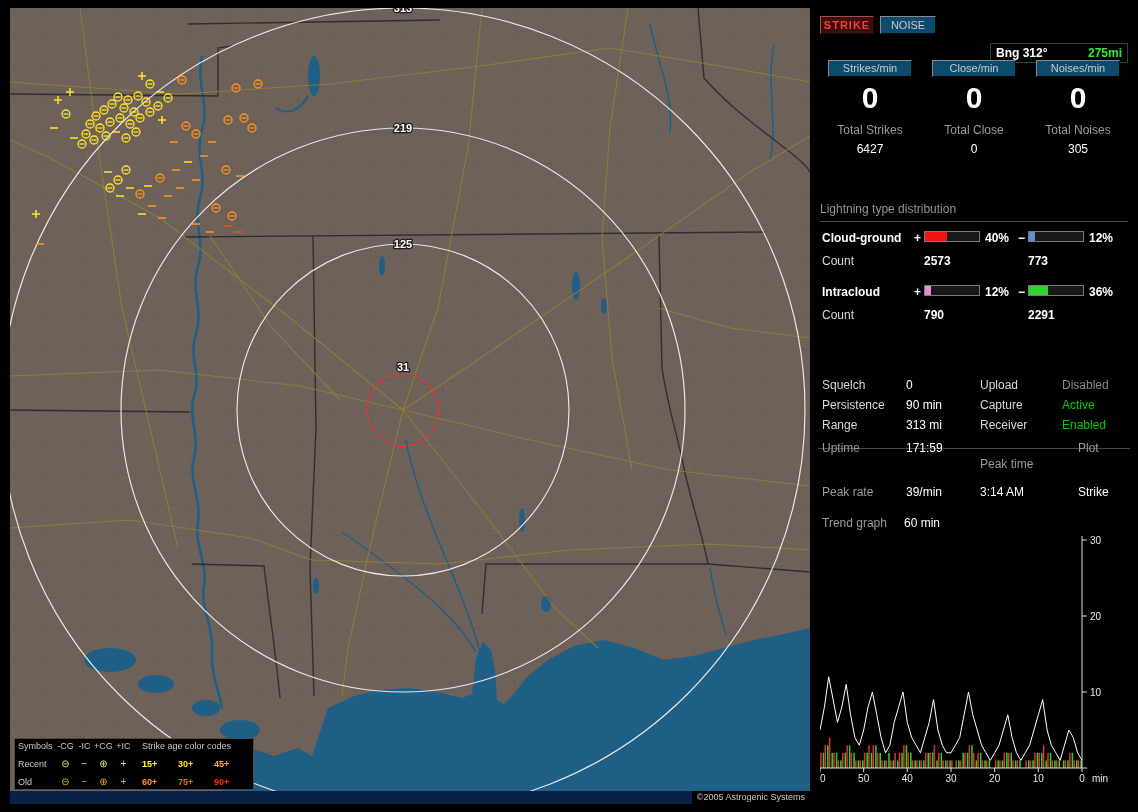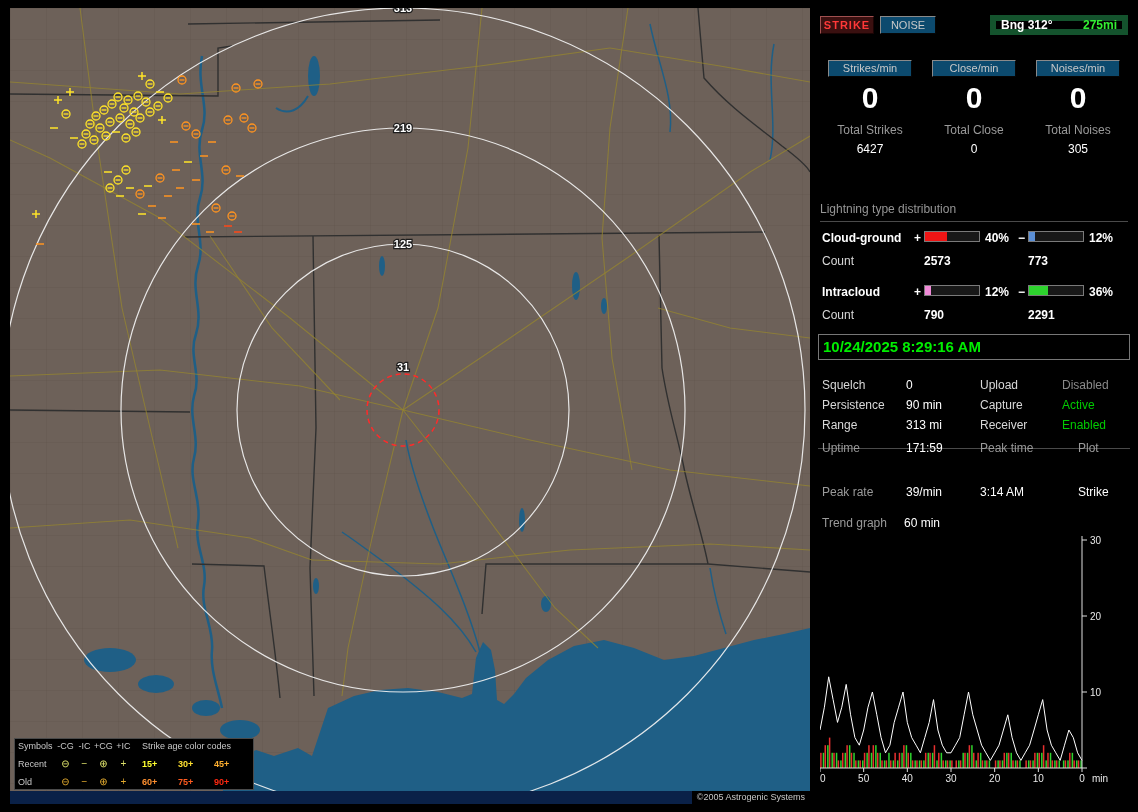--- a/index.html
+++ b/index.html
@@ -19,21 +19,21 @@
   .leg-age-title{grid-column:7/10;}
   .sym-recent{color:#dce06a;font-size:10px;text-align:center;}
   .sym-old{color:#e2aa2e;font-size:10px;text-align:center;}
   .age-cell{font-weight:bold;}
 
   
   #panel{position:absolute;left:818px;top:8px;width:312px;height:796px;color:#ddd;font-size:12px;}
   .abs{position:absolute;}
   .btn3d{background:#0c4a6e;border-top:1px solid #8a8a8a;border-left:1px solid #8a8a8a;border-right:1px solid #050505;border-bottom:1px solid #050505;color:#c8c8c8;font-size:11px;text-align:center;}
   .strike-btn{color:#ff3838;font-weight:bold;background:#3a1010;border-top:1px solid #a05050;border-left:1px solid #a05050;border-right:1px solid #1a0404;border-bottom:1px solid #1a0404;letter-spacing:1px;}
-  .bng-box{border:6px solid #14532d;background:#000;display:flex;justify-content:space-between;align-items:center;padding:0 5px;}
+  .bng-box{border:1px solid #14532d;background:#000;display:flex;justify-content:space-between;align-items:center;padding:0 5px;margin-top:28px;}
   .bng-val{color:#fff;font-weight:bold;font-size:12px;}
   .bng-dist{color:#33ee33;font-weight:bold;font-size:12px;}
   .rate-col{position:absolute;top:52px;width:104px;text-align:center;}
   .rate-btn{display:block;margin:0 auto;width:84px;height:17px;line-height:15px;}
   .rate-zero{color:#fff;font-size:30px;font-weight:bold;line-height:34px;margin-top:4px;}
   .tot-label{color:#9a9a9a;font-size:12px;margin-top:8px;}
   .tot-val{color:#fff;font-size:12px;margin-top:5px;}
   .hr{position:absolute;left:0;width:100%;border-top:1px solid #4a4a4a;}
   .sec-title{color:#959595;font-size:12px;border-bottom:1px solid #4a4a4a;padding-bottom:5px;}
   .dist-label{font-weight:bold;color:#fff;}
@@ -351,21 +351,20 @@
           <div class="bar-fill" style="width: 36%; background: rgb(46, 211, 46);"></div>
         </div>
       <span class="abs pct" style="left:267px;top:1px;">36%</span>
     </div>
     <div class="abs" style="left:4px;top:300px;width:306px;height:16px;">
       <span class="abs lbl" style="left:0;">Count</span>
       <span class="abs cnt" style="left:102px;">790</span>
       <span class="abs cnt" style="left:206px;">2291</span>
     </div>
 
-    <div class="abs dt-box" style="left:0;top:326px;width:312px;">10/24/2025 8:29:16 AM</div>
 
     <div class="abs" style="left:4px;top:370px;width:306px;height:16px;">
       <span class="abs lbl" style="left:0;">Squelch</span>
       <span class="abs val" style="left:84px;">0</span>
       <span class="abs lbl" style="left:158px;">Upload</span>
       <span class="abs val-dim" style="left:240px;">Disabled</span>
     </div>
     <div class="abs" style="left:4px;top:390px;width:306px;height:16px;">
       <span class="abs lbl" style="left:0;">Persistence</span>
       <span class="abs val" style="left:84px;">90 min</span>
@@ -377,21 +376,21 @@
       <span class="abs val" style="left:84px;">313 mi</span>
       <span class="abs lbl" style="left:158px;">Receiver</span>
       <span class="abs val-green" style="left:240px;">Enabled</span>
     </div>
 
     <div class="hr" style="top:440px;"></div>
 
     <div class="abs" style="left:4px;top:433px;width:306px;height:16px;">
       <span class="abs lbl-dim" style="left:0;">Uptime</span>
       <span class="abs val" style="left:84px;">171:59</span>
-      <span class="abs lbl-dim" style="left:158px;">Peak time</span>
+      <span class="abs lbl-dim" style="left:158px;margin-top:16px;">Peak time</span>
       <span class="abs lbl-dim" style="left:256px;">Plot</span>
     </div>
     <div class="abs" style="left:4px;top:477px;width:306px;height:16px;">
       <span class="abs lbl-dim" style="left:0;">Peak rate</span>
       <span class="abs val" style="left:84px;">39/min</span>
       <span class="abs val" style="left:158px;">3:14 AM</span>
       <span class="abs val" style="left:256px;">Strike</span>
     </div>
 
     <div class="abs" style="left:4px;top:508px;width:306px;height:16px;">

